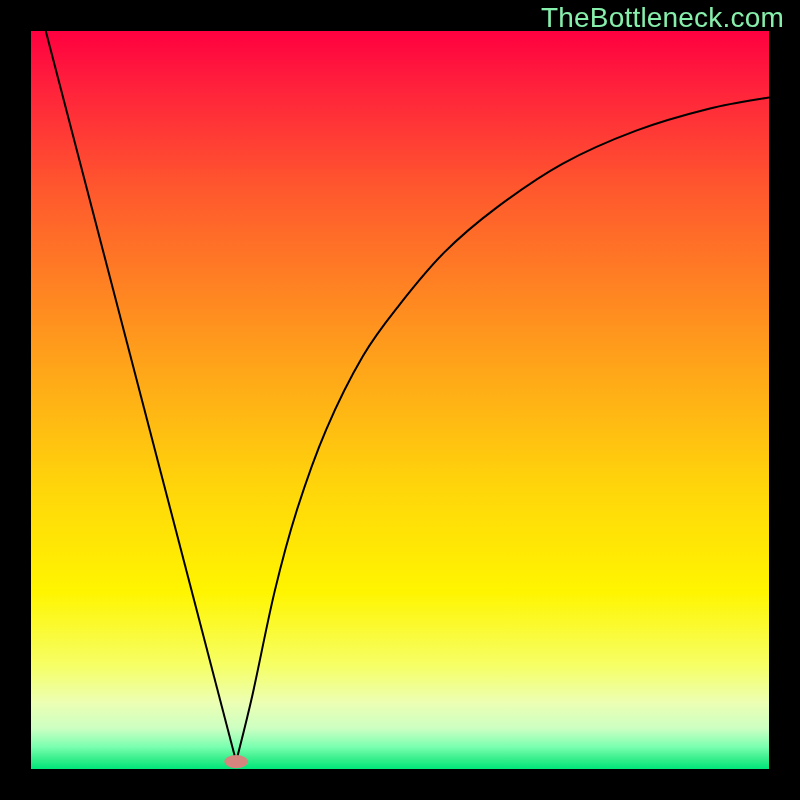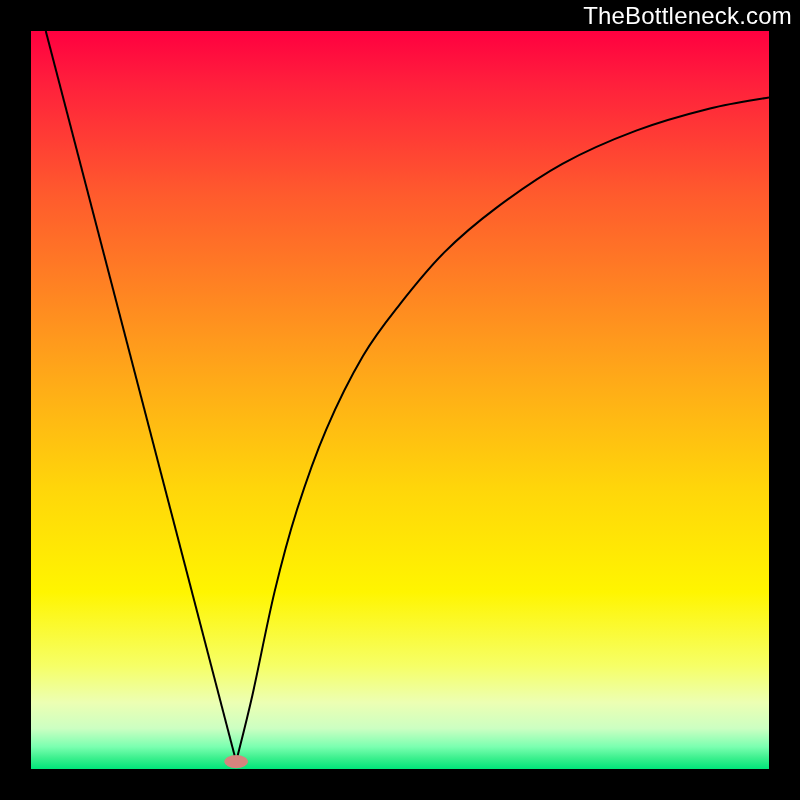--- a/index.html
+++ b/index.html
@@ -11,24 +11,24 @@
   }
   .outer {
     width: 800px;
     height: 800px;
     background: #000;
     position: relative;
   }
   .watermark {
     position: absolute;
     top: 2px;
-    right: 8px;
+    right: 16px;
     font-family: Arial, Helvetica, sans-serif;
-    font-size: 24px;
-    color: #ffffff;
+    font-size: 28px;
+    color: #86efac;
     letter-spacing: 0.2px;
     user-select: none;
   }
   .plot-wrap {
     position: absolute;
     left: 31px;
     top: 31px;
     width: 738px;
     height: 738px;
   }

